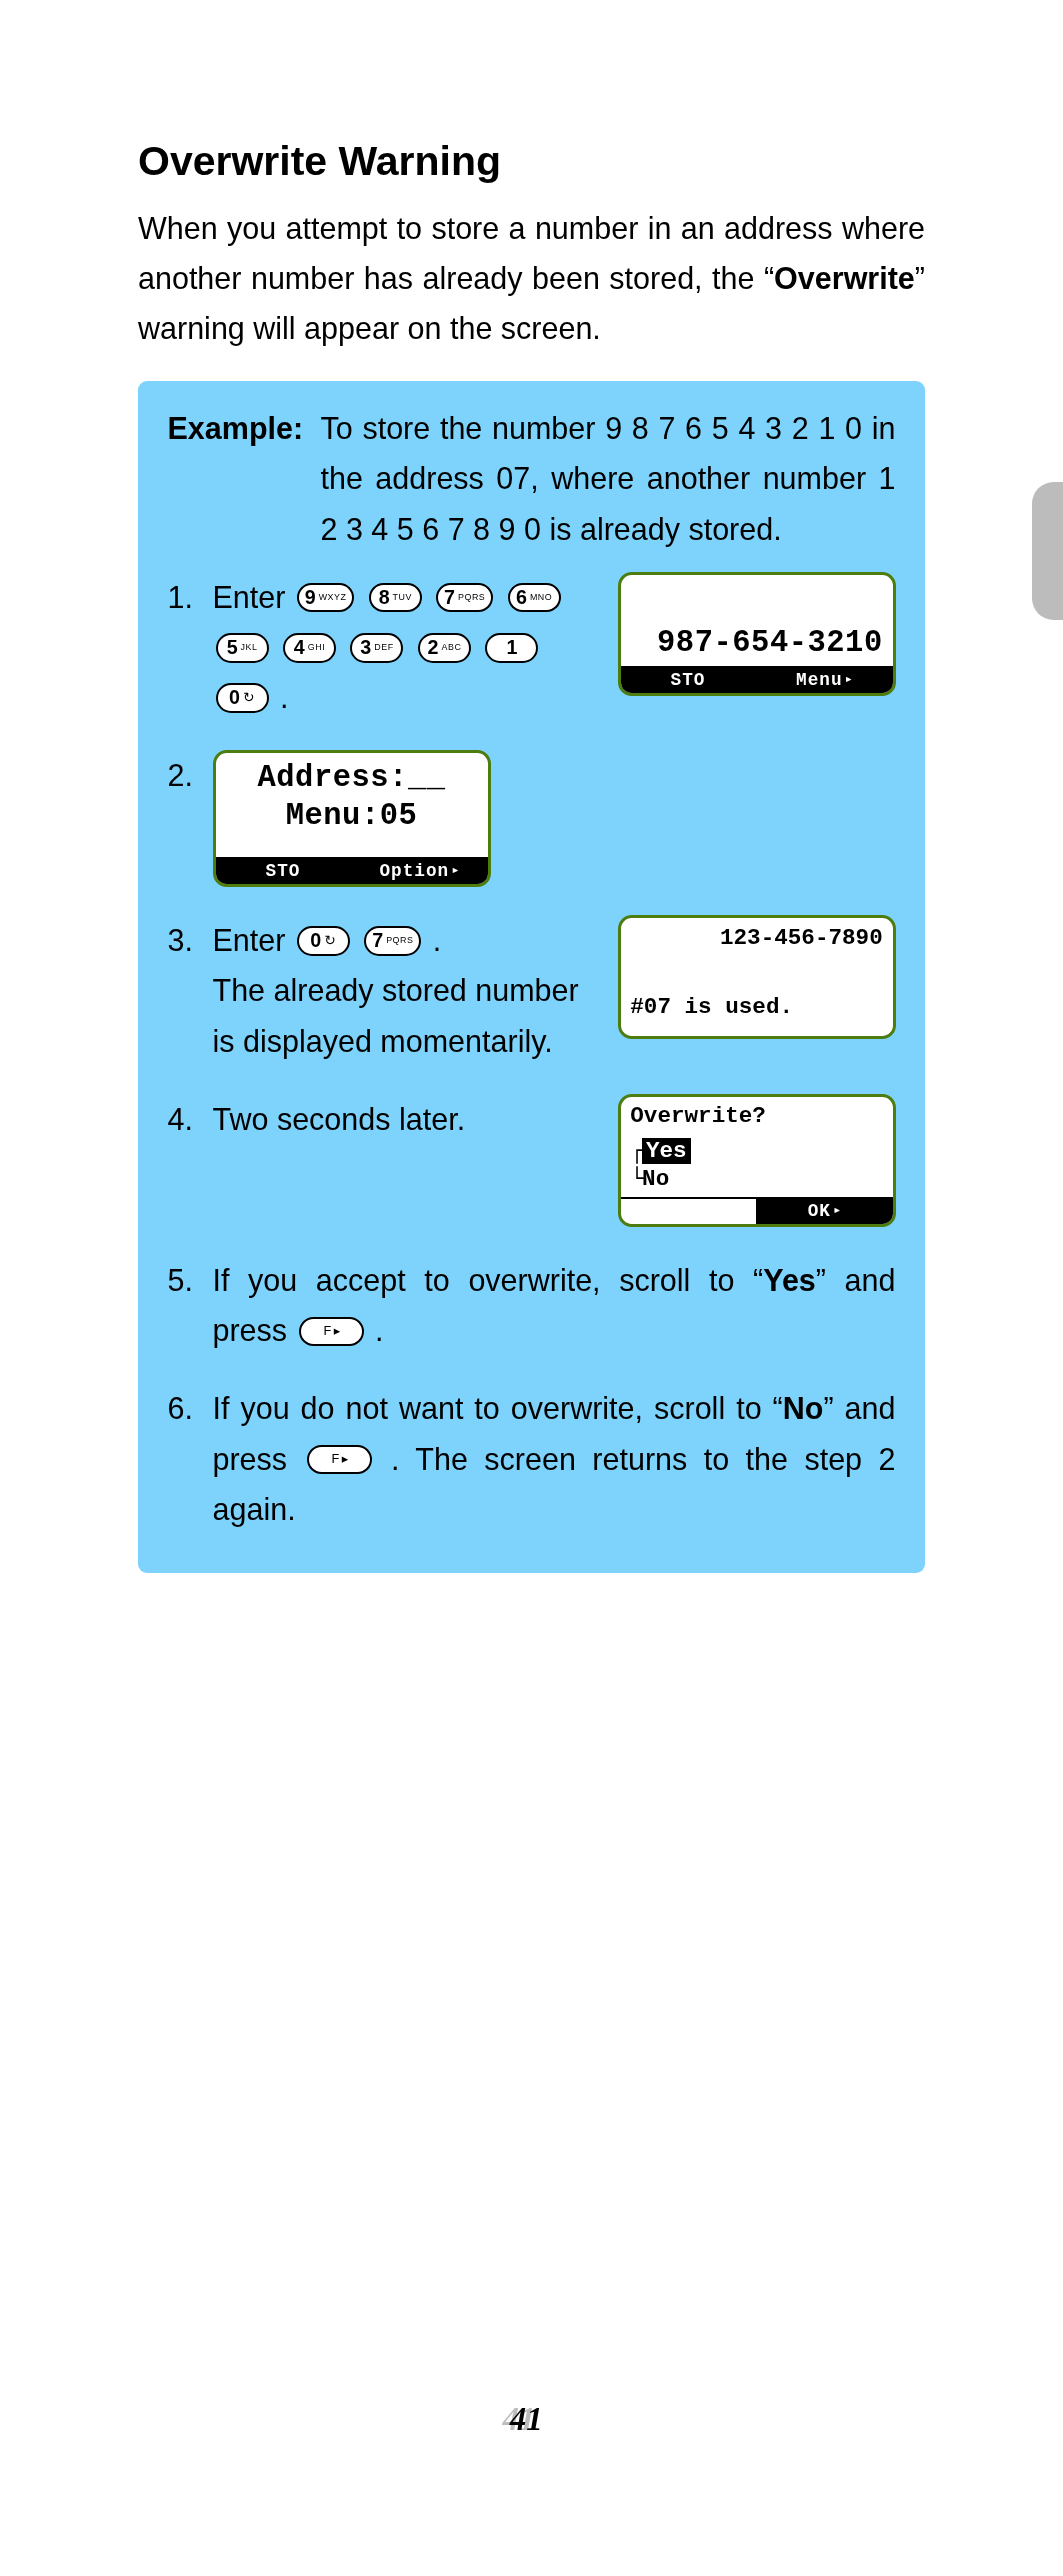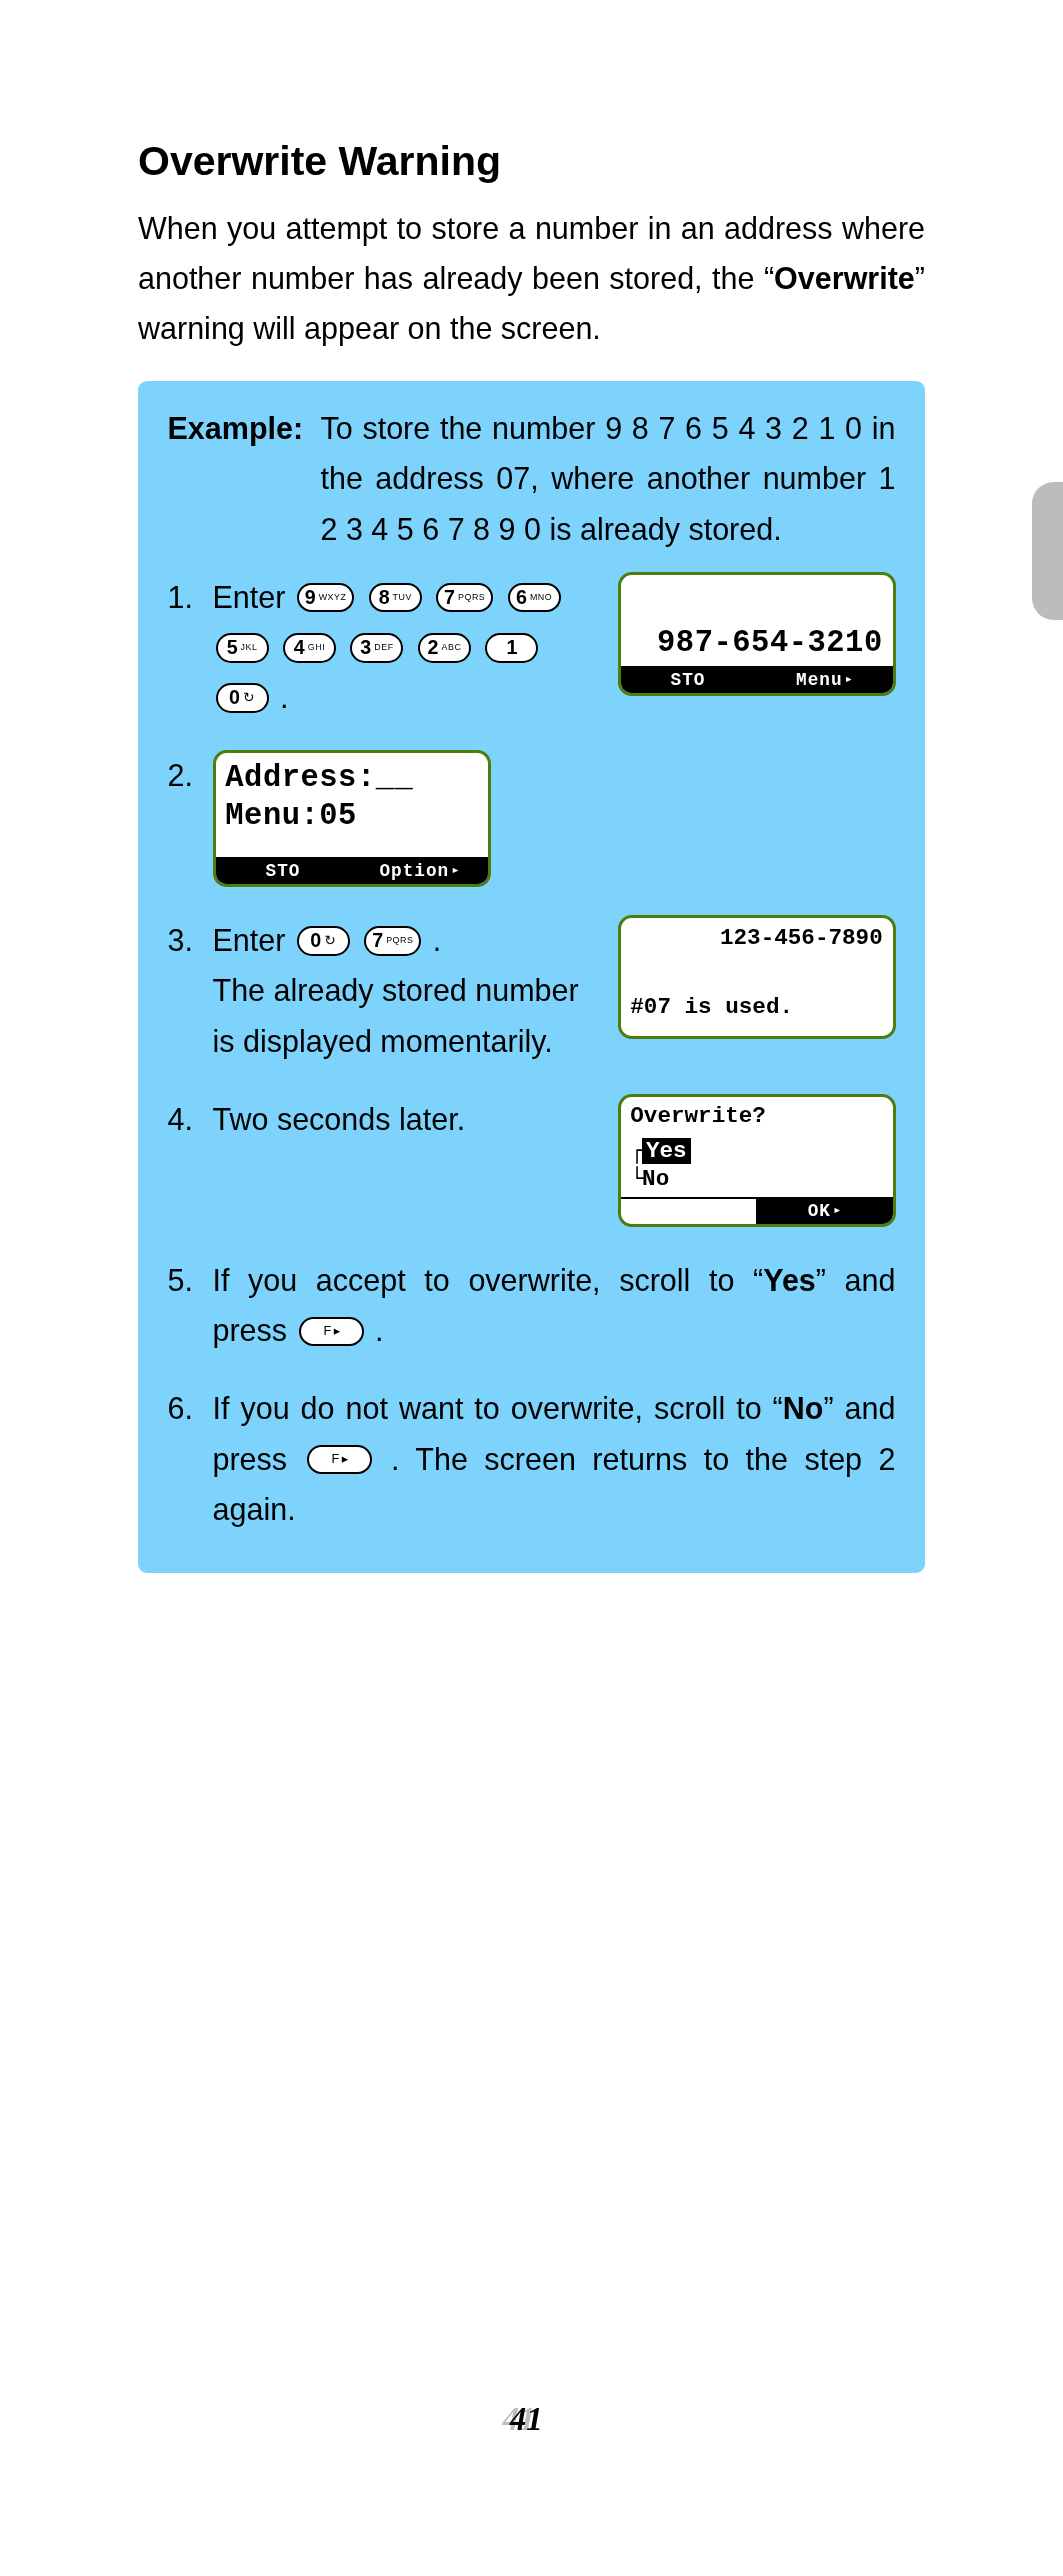--- a/index.html
+++ b/index.html
@@ -280,21 +280,21 @@
             </div>
           </div>
         </div>
       </li>
 
       <li>
         <div class="num">2.</div>
         <div class="step-body">
           <div class="step-row">
             <div class="phone">
-              <div class="body" style="text-align:left;">
+              <div class="body" style="text-align:center;">
                 <div class="big">Address:__</div>
                 <div class="big">Menu:05</div>
                 <div style="height:17.7px;"></div>
               </div>
               <div class="bar">
                 <div class="seg dark">
                     <span>STO</span>
                   </div>
                 <div class="seg dark">
                     <span>Option</span>

